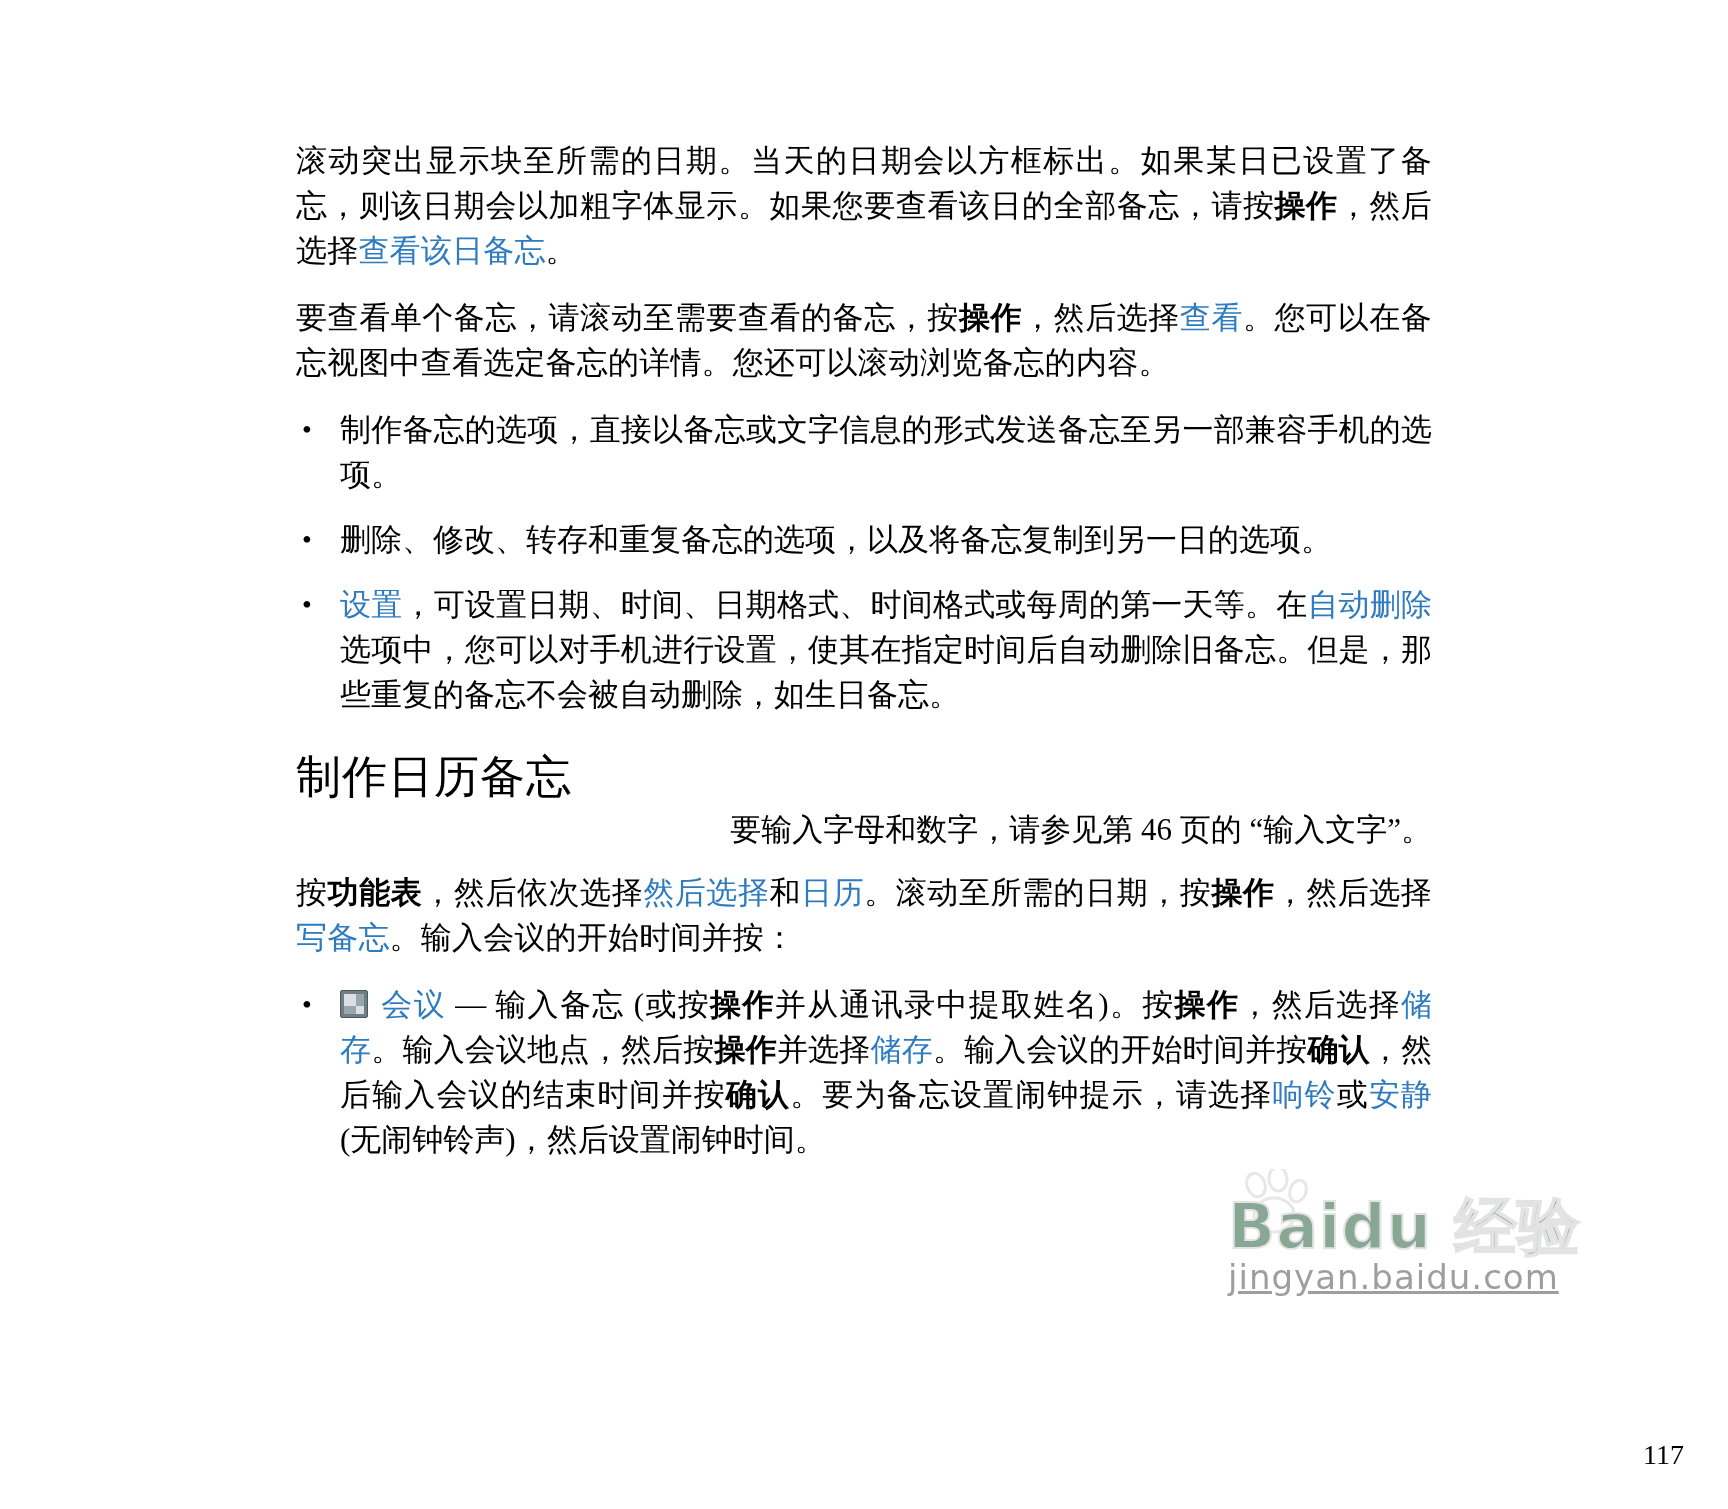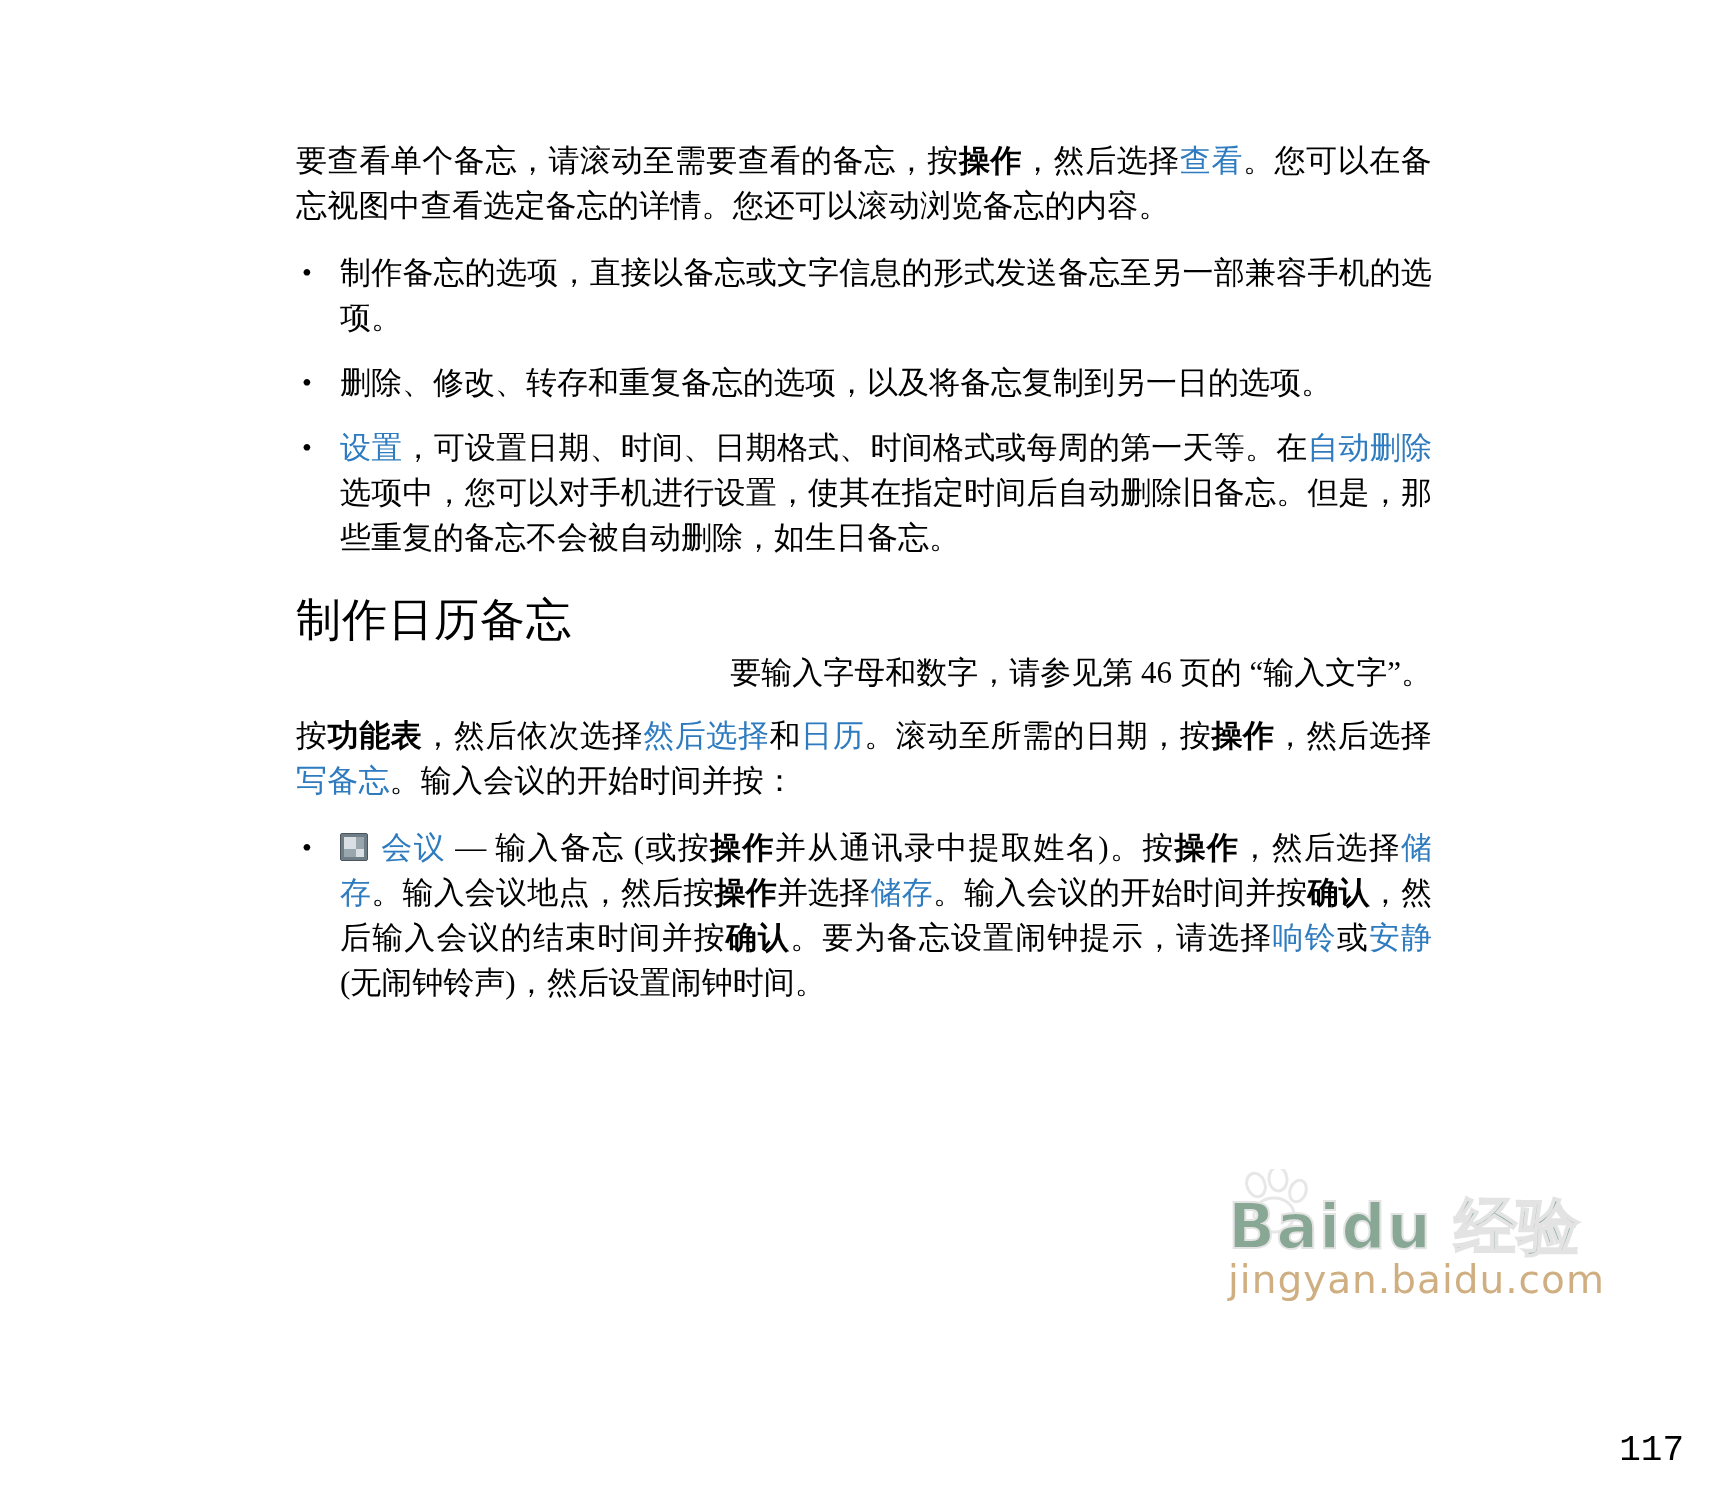--- a/index.html
+++ b/index.html
@@ -101,22 +101,22 @@
   .para-note {
     margin: 0 0 18px 0;
     font-size: 31px;
     line-height: 45px;
     text-align: right;
   }
   .page-number {
     position: absolute;
     right: 44px;
     bottom: 38px;
-    font-size: 36px;
-    font-family: Liberation Mono, monospace;
+    font-size: 28px;
+    font-family: Liberation Serif, serif;
   }
   
   .watermark {
     position: absolute;
     left: 1228px;
     top: 1185px;
     width: 470px;
     height: 120px;
     pointer-events: none;
     opacity: 0.5;
@@ -131,40 +131,42 @@
     color: #14532d;
     -webkit-text-stroke: 2px #c9c9c9;
     letter-spacing: 1px;
     white-space: nowrap;
   }
   .wm-sub {
     position: absolute;
     left: 0;
     top: 72px;
     font-family: "DejaVu Sans", "Liberation Sans", sans-serif;
-    font-size: 39px;
-    color: #a16207;
+    font-size: 34px;
+    color: #404040;
     letter-spacing: 1px;
     white-space: nowrap;
+    text-decoration: underline;
   }
   .wm-paw {
     position: absolute;
     left: 8px;
     top: -16px;
     width: 74px;
     height: 70px;
   }
 </style>
 </head>
 <body>
 
 <div class="page">
 
   <div class="content">
 
+    <p class="para" id="p1"><span>滚动突出显示块至所需的日期。当天的日期会以方框标出。如果某日已设置了备忘，则该日期会以加粗字体显示。如果您要查看该日的全部备忘，请按</span><span class="bold">操作</span><span>，然后选择</span><span class="link">查看该日备忘</span><span>。</span></p>
 
     <p class="para" id="p2"><span>要查看单个备忘，请滚动至需要查看的备忘，按</span><span class="bold">操作</span><span>，然后选择</span><span class="link">查看</span><span>。您可以在备忘视图中查看选定备忘的详情。您还可以滚动浏览备忘的内容。</span></p>
 
 
     <ul class="bullets">
       <li id="b1">
         <span class="dot">•</span>
         <span class="li-body"><span>制作备忘的选项，直接以备忘或文字信息的形式发送备忘至另一部兼容手机的选项。</span></span>
       </li>
       <li id="b2">

